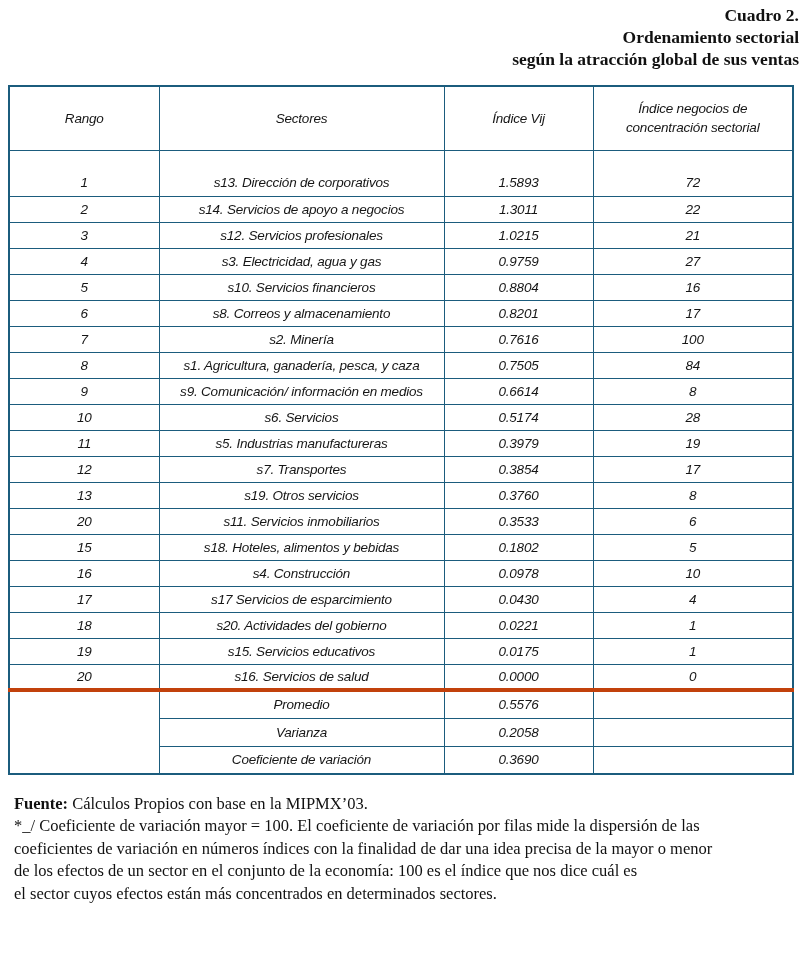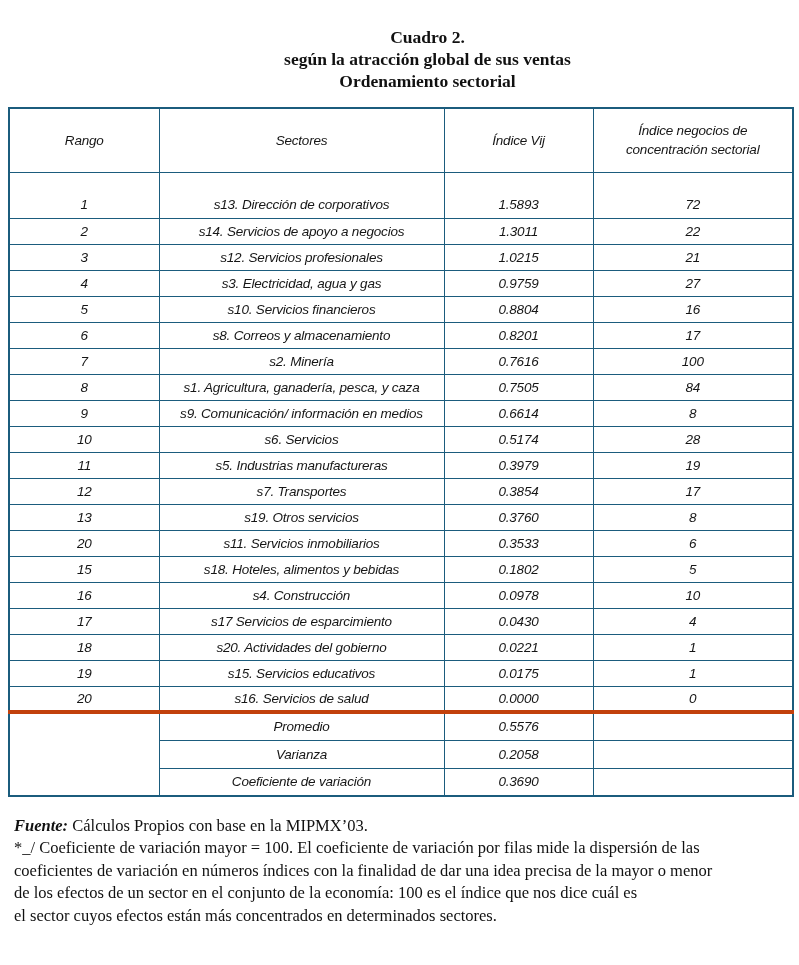--- a/index.html
+++ b/index.html
@@ -7,23 +7,23 @@
     position: relative;
     width: 799px;
     height: 965px;
     background: #ffffff;
     color: #141414;
     overflow: hidden;
     font-family: "Liberation Serif", serif;
   }
   
   .title-block {
-    padding-top: 26px;
+    padding-top: 4px;
     padding-left: 56px; 
-    text-align: center;
+    text-align: right;
     font-family: "Liberation Serif", serif;
     font-weight: bold;
     font-size: 17.5px;
     line-height: 22px;
     color: #111111;
   }
   
   table.main {
     border-collapse: collapse;
     table-layout: fixed;
@@ -61,31 +61,31 @@
   tbody.summary tr.rule-top td { border-top: 4px solid #c2410c; }
   tbody.summary td.merged { border-top: 6px solid #14617f; }
   
   .footer {
     margin: 18px 14px 0 14px;
     font-family: "Liberation Serif", serif;
     font-size: 16.5px;
     line-height: 22.4px;
     color: #111111;
   }
-  .footer .b { font-weight: bold; font-style: italic; }
+  .footer .b { font-weight: bold; }
 </style>
 </head>
 <body>
 
 <div class="page">
 
   <div class="title-block">
     <div>Cuadro 2.</div>
+    <div>Ordenamiento sectorial</div>
     <div>según la atracción global de sus ventas</div>
-    <div>Ordenamiento sectorial</div>
   </div>
 
   <table class="main">
     <colgroup>
       <col style="width:150px">
       <col style="width:285px">
       <col style="width:149px">
       <col style="width:200px">
     </colgroup>
     <thead>

